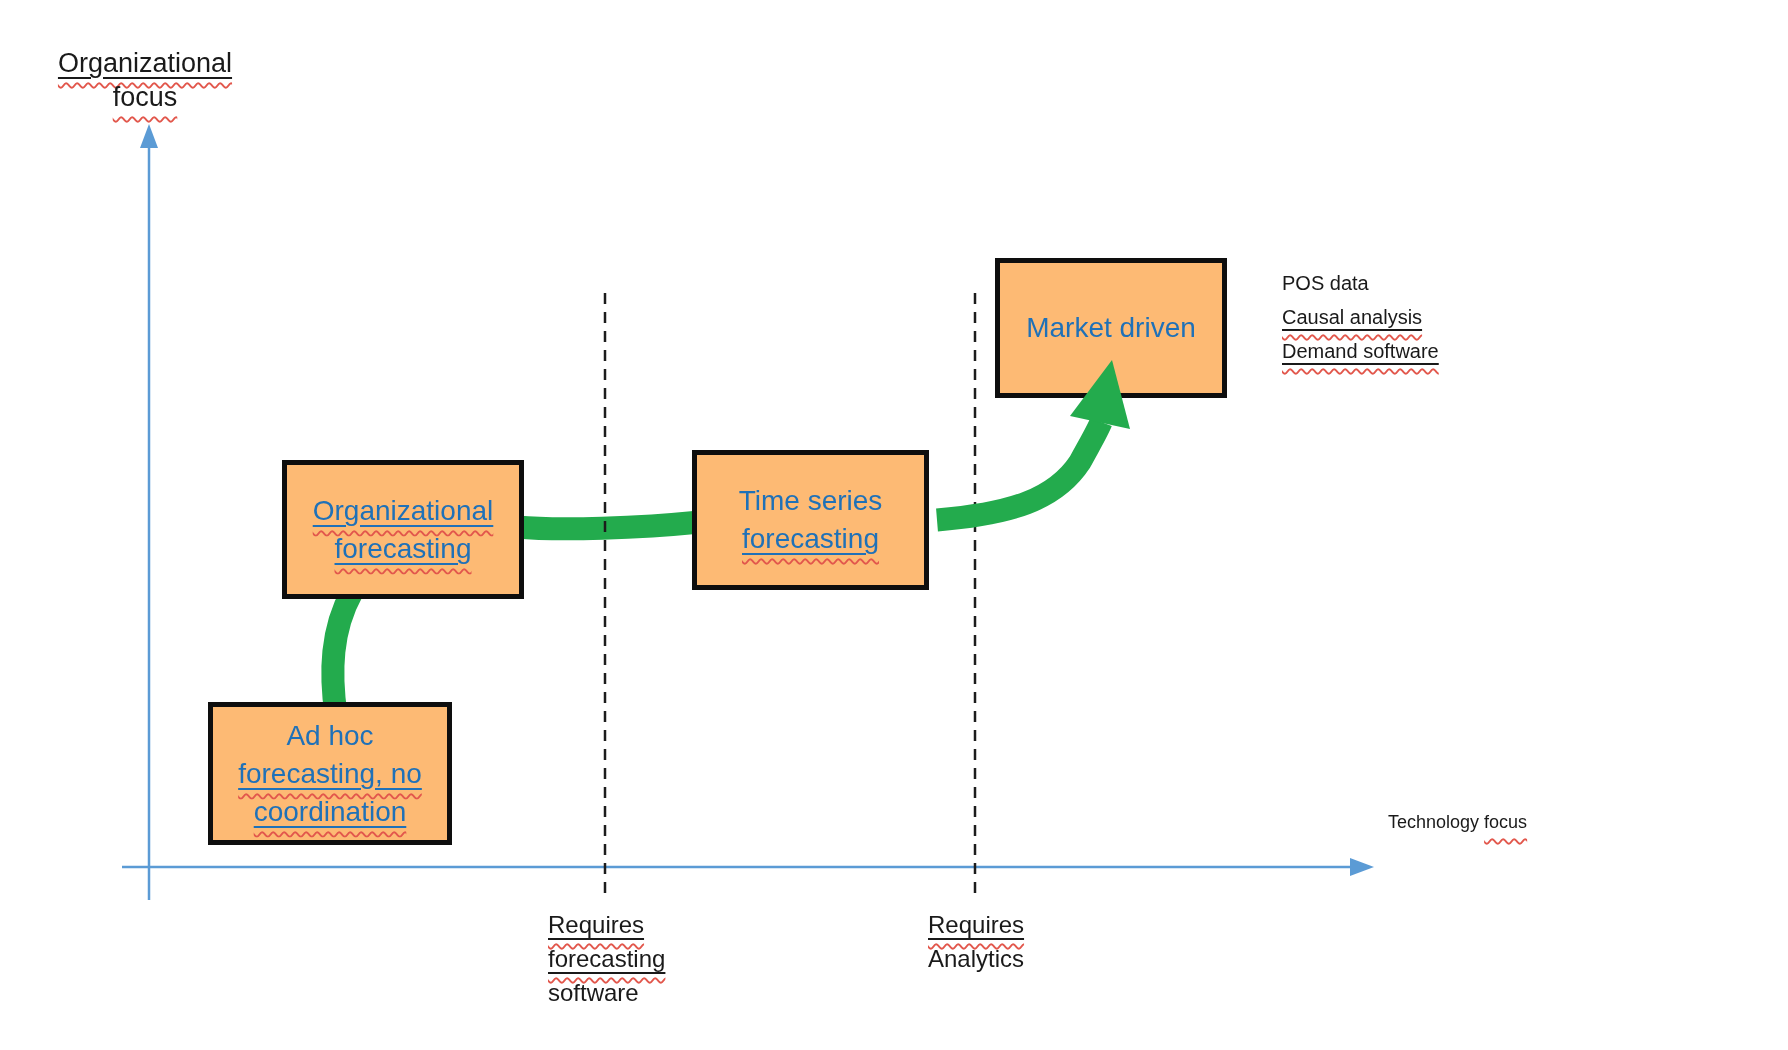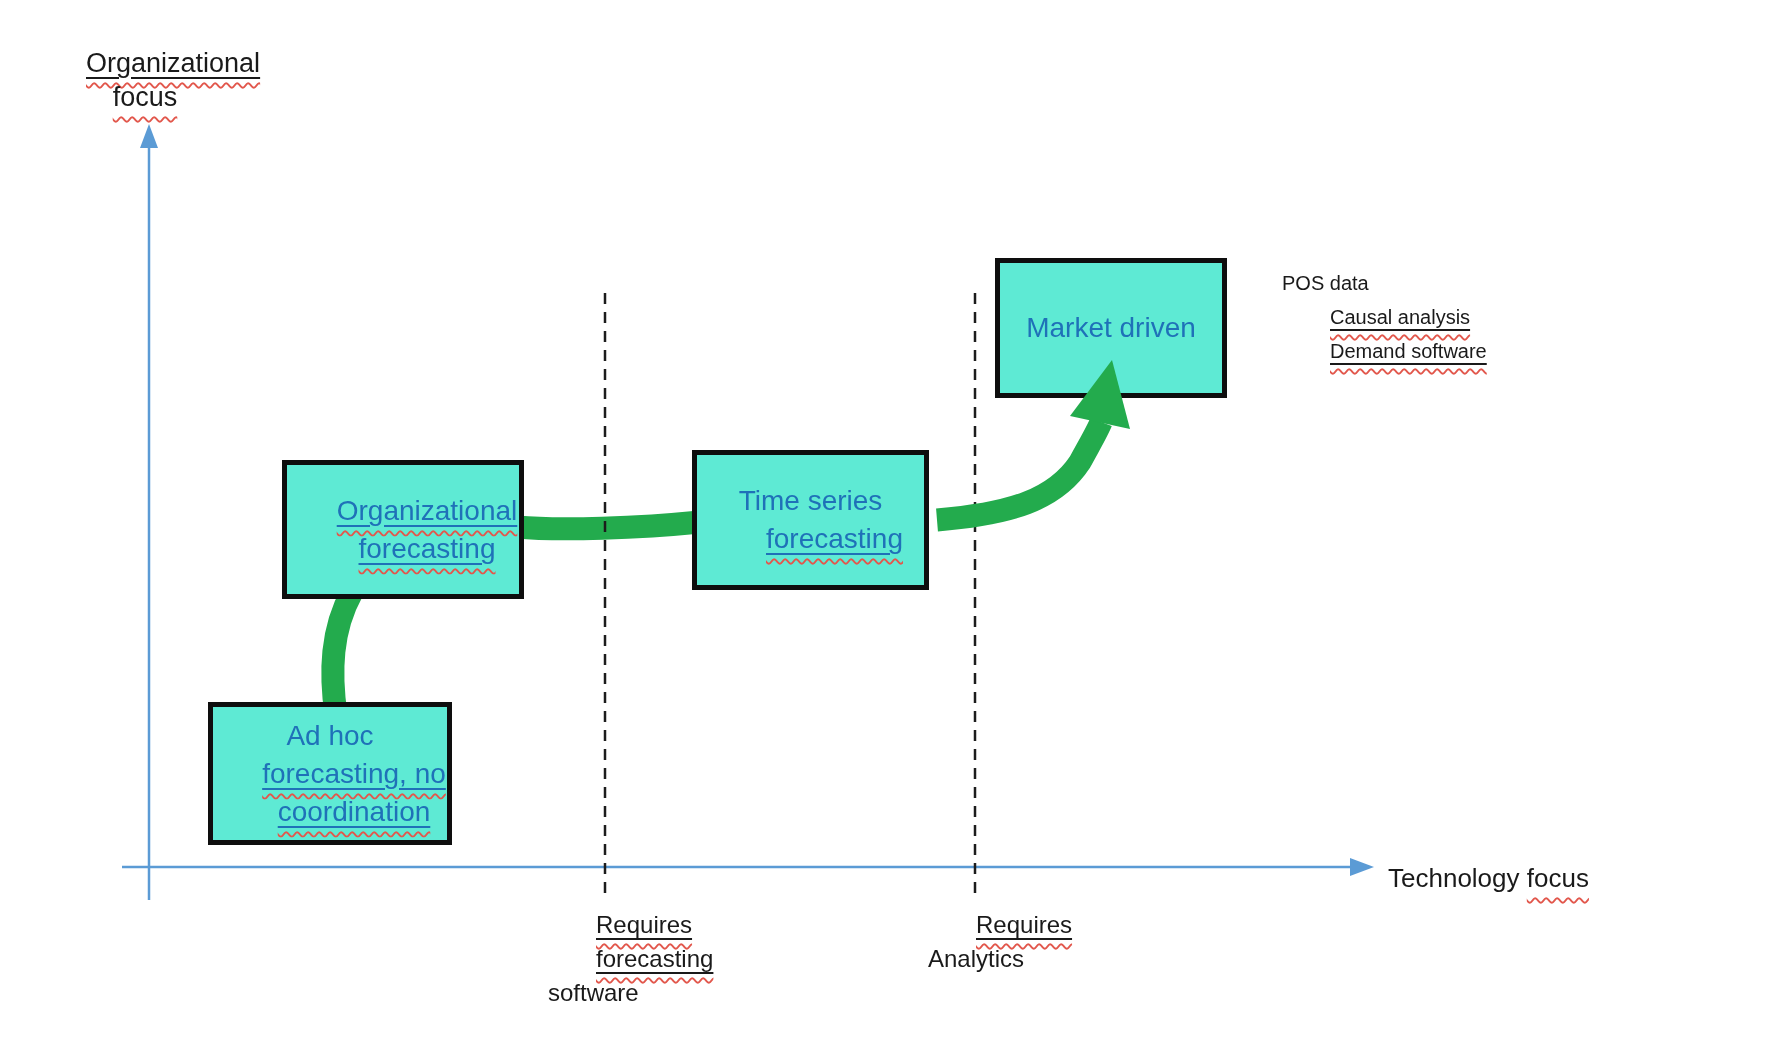--- a/index.html
+++ b/index.html
@@ -19,38 +19,37 @@
   .under{z-index:1}
   .over{z-index:3}
 
   .green-path{stroke:var(--flow-green);fill:none;stroke-width:23px;}
   .green-head{fill:var(--flow-green);stroke:none;}
   .axis-line{stroke:var(--axis-blue);stroke-width:2.5px;fill:none;}
   .axis-head{fill:var(--axis-blue);stroke:none;}
   .dash-line{stroke:#1c1c1c;stroke-width:2.5px;stroke-dasharray:11 8;fill:none;}
 
   .stage-box{
-    position:absolute;box-sizing:border-box;background:#5eead4;
+    position:absolute;box-sizing:border-box;background:#fdba74;
     border:5px solid var(--box-border);
     display:flex;flex-direction:column;align-items:center;justify-content:center;
     color:var(--stage-text-blue);font-size:28px;line-height:38px;text-align:left;
     z-index:2;
   }
   .label{position:absolute;z-index:2;}
   .ylabel{left:38px;top:46px;width:214px;text-align:center;font-size:27px;line-height:34px;}
-  .xlabel{left:1388px;top:862px;font-size:26px;line-height:32px;white-space:nowrap;}
+  .xlabel{left:1388px;top:806px;font-size:18px;line-height:32px;white-space:nowrap;}
   .notes{left:1282px;top:266px;font-size:20px;line-height:34px;}
   .threshold1{left:548px;top:908px;font-size:24px;line-height:34px;}
   .threshold2{left:928px;top:908px;font-size:24px;line-height:34px;}
 
   .ul{
     text-decoration-line:underline;text-decoration-style:solid;
     text-decoration-color:currentColor;text-decoration-thickness:2px;
     text-underline-offset:5px;
-    margin-left:48px;
   }
   .squiggle{
     text-decoration-line:underline;text-decoration-style:wavy;
     text-decoration-color:var(--spellcheck-red);text-decoration-thickness:2px;
     text-underline-offset:10px;
   }
 </style>
 </head>
 <body>
 

